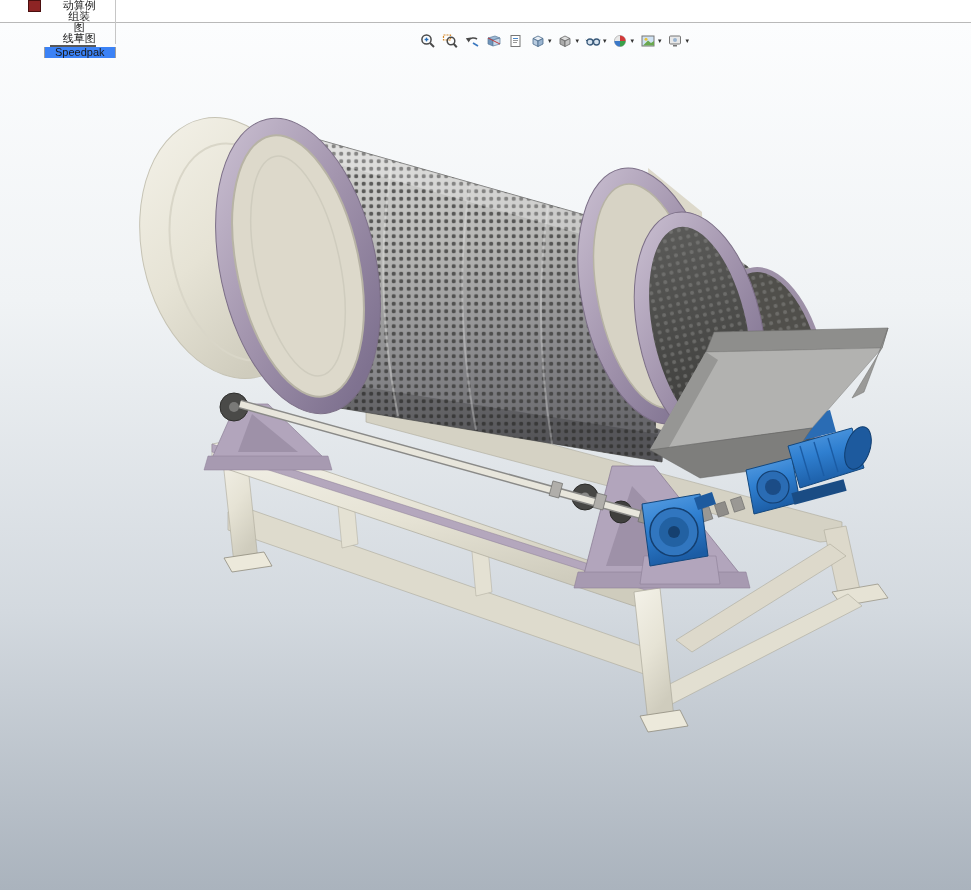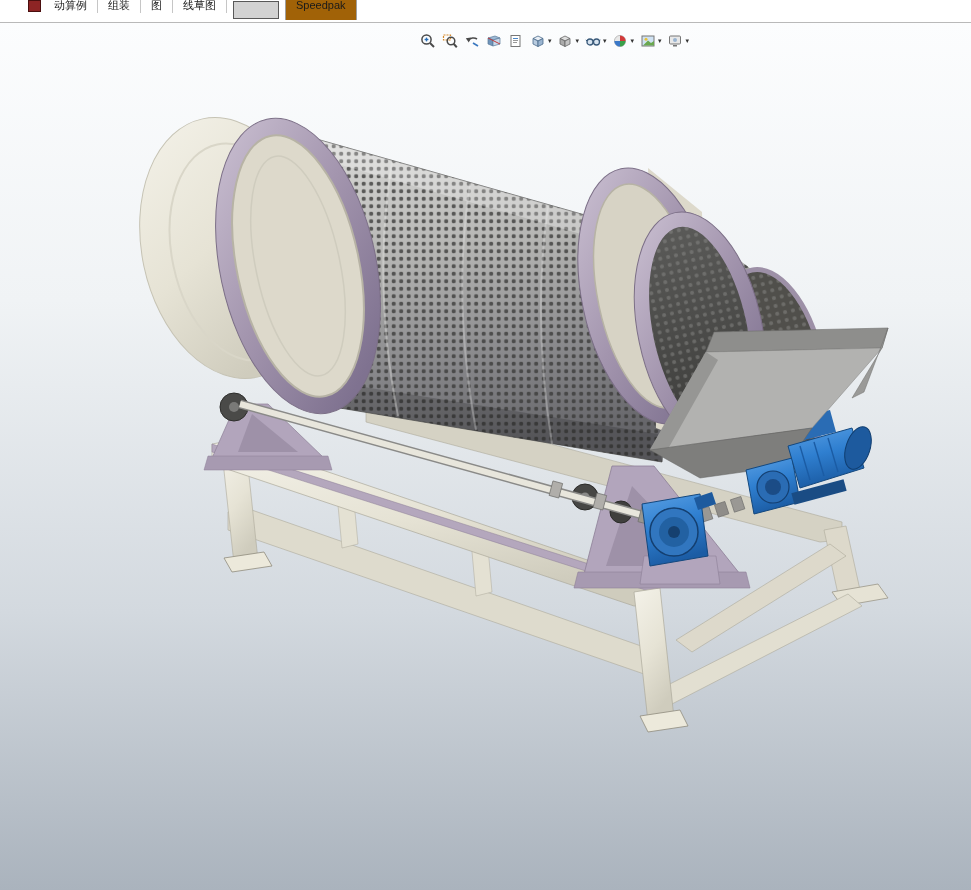--- a/index.html
+++ b/index.html
@@ -9,33 +9,33 @@
   }
   
   .tabbar{
     position:absolute;top:0;left:0;width:971px;height:22px;
     background:#ffffff;border-bottom:1px solid #b9b9b9;z-index:5;
   }
   .app-icon{
     position:absolute;left:28px;top:0;width:13px;height:12px;
     background:#8d2424;border:1px solid #4a0f0f;box-sizing:border-box;
   }
-  .tabs-row{position:absolute;left:44px;top:0;height:22px;display:flex;}
+  .tabs-row{position:absolute;left:44px;top:0;height:22px;display:flex;flex-direction:column;}
   .tab{
     height:13px;padding:0 10px;font-size:11px;color:#1a1a1a;
     display:flex;align-items:flex-start;justify-content:center;
     border-right:1px solid #c6c6c6;line-height:11px;white-space:nowrap;
   }
   .tab.pressed{
     width:46px;height:18px;margin:1px 6px 0 6px;background:#d2d2d2;
     border:1px solid #585858;box-sizing:border-box;
   }
   .tab.speedpak{
     height:20px;border-left:1px solid #9f9f9f;border-right:1px solid #9f9f9f;
-    background:#a16207;align-items:flex-start;
+    background:#3b82f6;align-items:flex-start;
   }
   
   .hud{
     position:absolute;top:31px;left:418px;height:20px;z-index:4;
     display:flex;align-items:center;gap:3px;
   }
   .hud .btn{
     width:19px;height:19px;display:flex;align-items:center;justify-content:center;
     border-radius:2px;cursor:default;
   }

